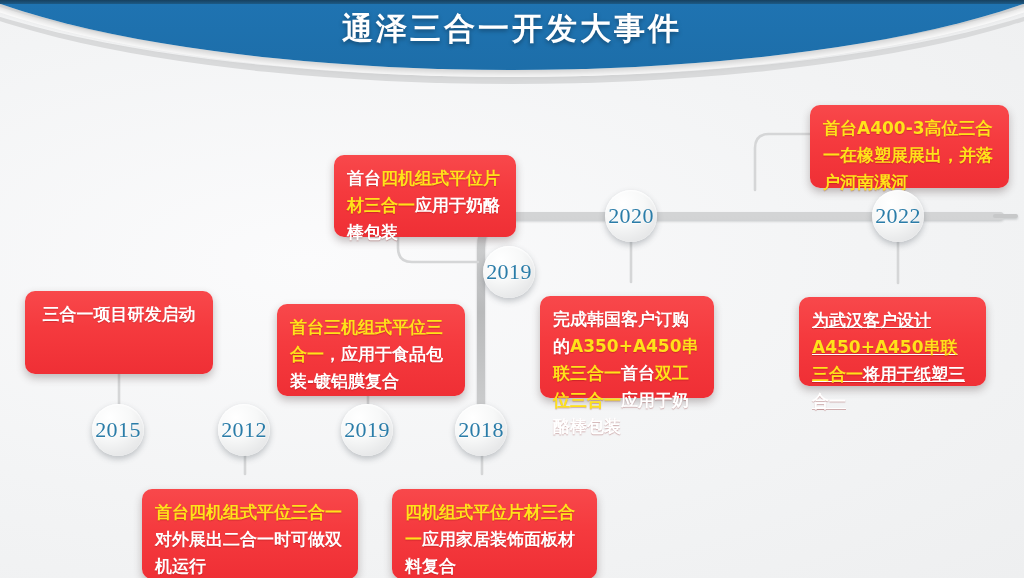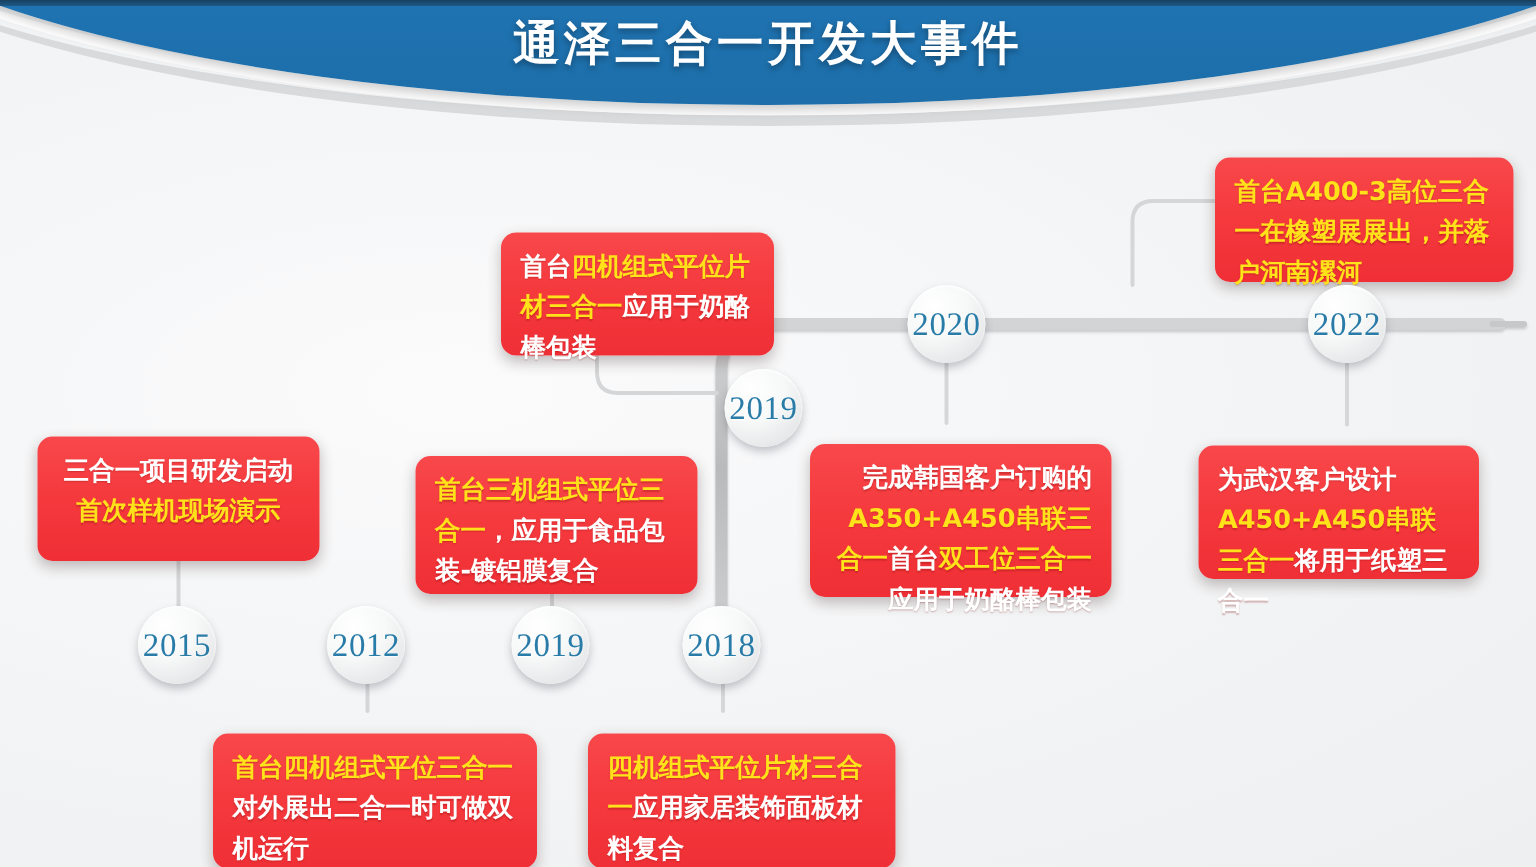--- a/index.html
+++ b/index.html
@@ -75,23 +75,23 @@
     margin-top:16px;
   }
   .card .y{color:#ffe21a;}
   .card.ctr{text-align:center;}
   
   #card-2015{left:25px;  top:275px; width:188px; height:83px;}
   #card-2016{left:142px; top:473px; width:216px; height:90px;}
   #card-2017{left:277px; top:288px; width:188px; height:92px;}
   #card-2018{left:392px; top:473px; width:205px; height:90px;}
   #card-2019{left:334px; top:139px; width:182px; height:82px;}
-  #card-2020{left:540px; top:280px; width:201px; height:102px;text-align:right;}
+  #card-2020{left:540px; top:280px; width:174px; height:102px;}
   #card-2021{left:810px; top:89px;  width:199px; height:83px;}
-  #card-2022{left:799px; top:281px; width:187px; height:89px;}
+  #card-2022{left:799px; top:281px; width:187px; height:89px;text-decoration:underline;}
 
   #y2015{left:92px;  top:404px;}
   #y2016{left:218px; top:404px;}
   #y2017{left:341px; top:404px;}
   #y2018{left:455px; top:404px;justify-content:center;}
   #y2019{left:483px; top:246px;}
   #y2020{left:605px; top:190px;}
   #y2021{left:729px; top:190px;}
   #y2022{left:872px; top:190px;}
 </style>
@@ -151,21 +151,20 @@
   </div>
   <div class="year" id="y2020">
     <span>2020</span>
   </div>
   <div class="year" id="y2022">
     <span>2022</span>
   </div>
 
   <div class="card ctr" id="card-2015">
     <div>三合一项目研发启动</div>
-    <div class="y">首次样机现场演示</div>
   </div>
 
   <div class="card" id="card-2017">
     <span class="y">首台</span><span class="y">三机组式平位三合一</span><span>，应用于食品包装-镀铝膜复合</span>
   </div>
 
   <div class="card" id="card-2016">
     <span class="y">首台</span><span class="y">四机组式平位三合一</span><span>对外展出二合一时可做双机运行</span>
   </div>
 

